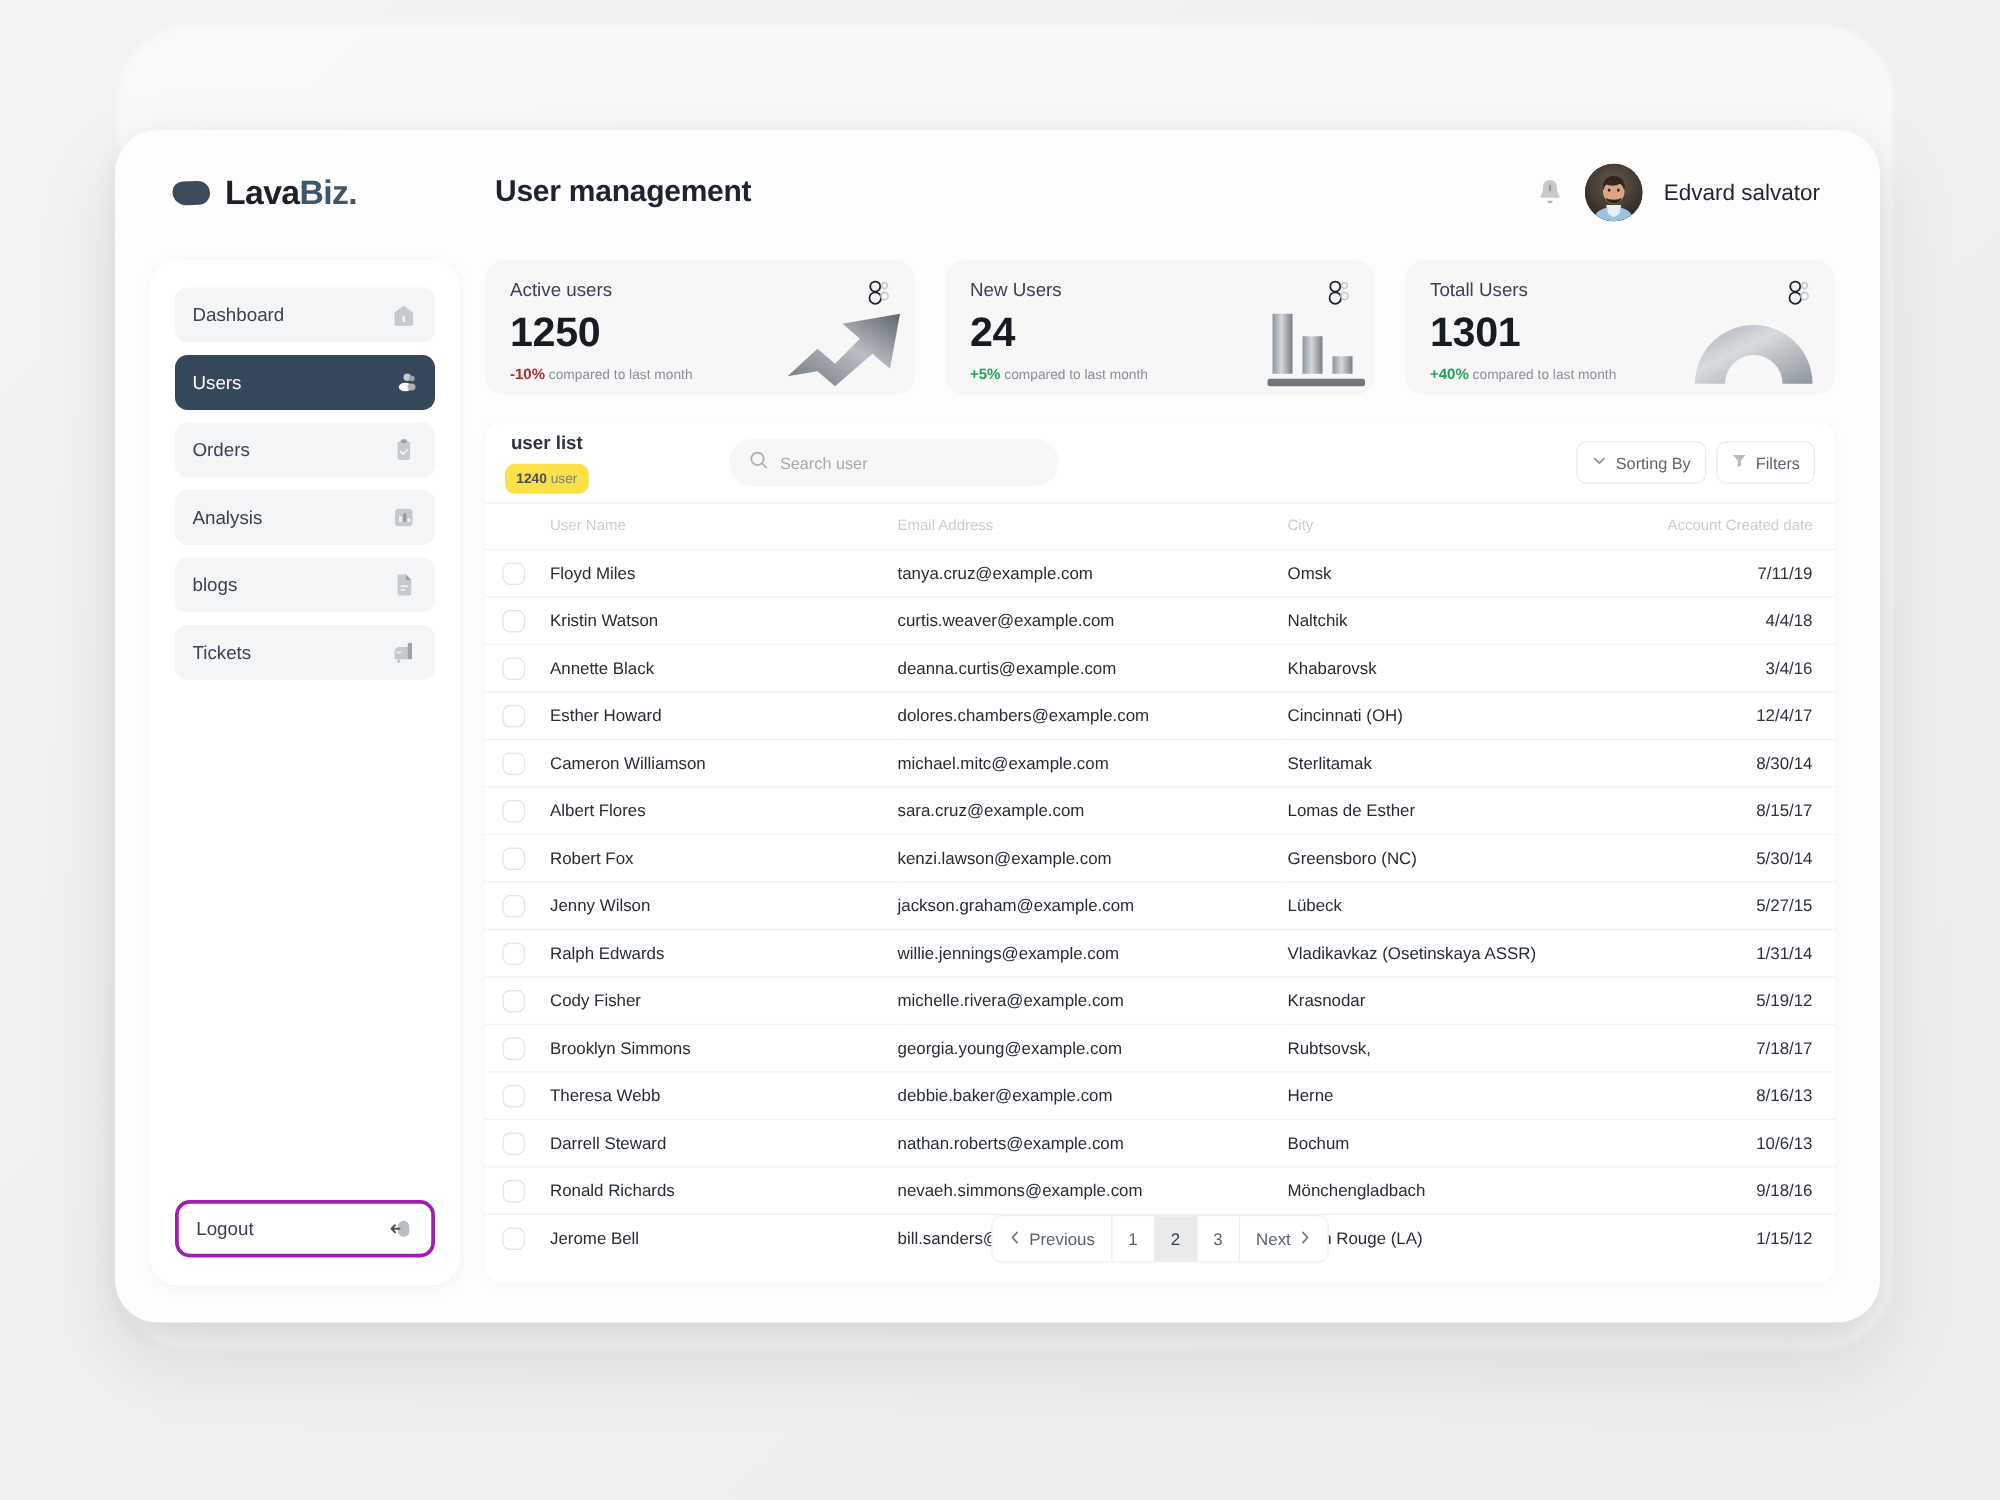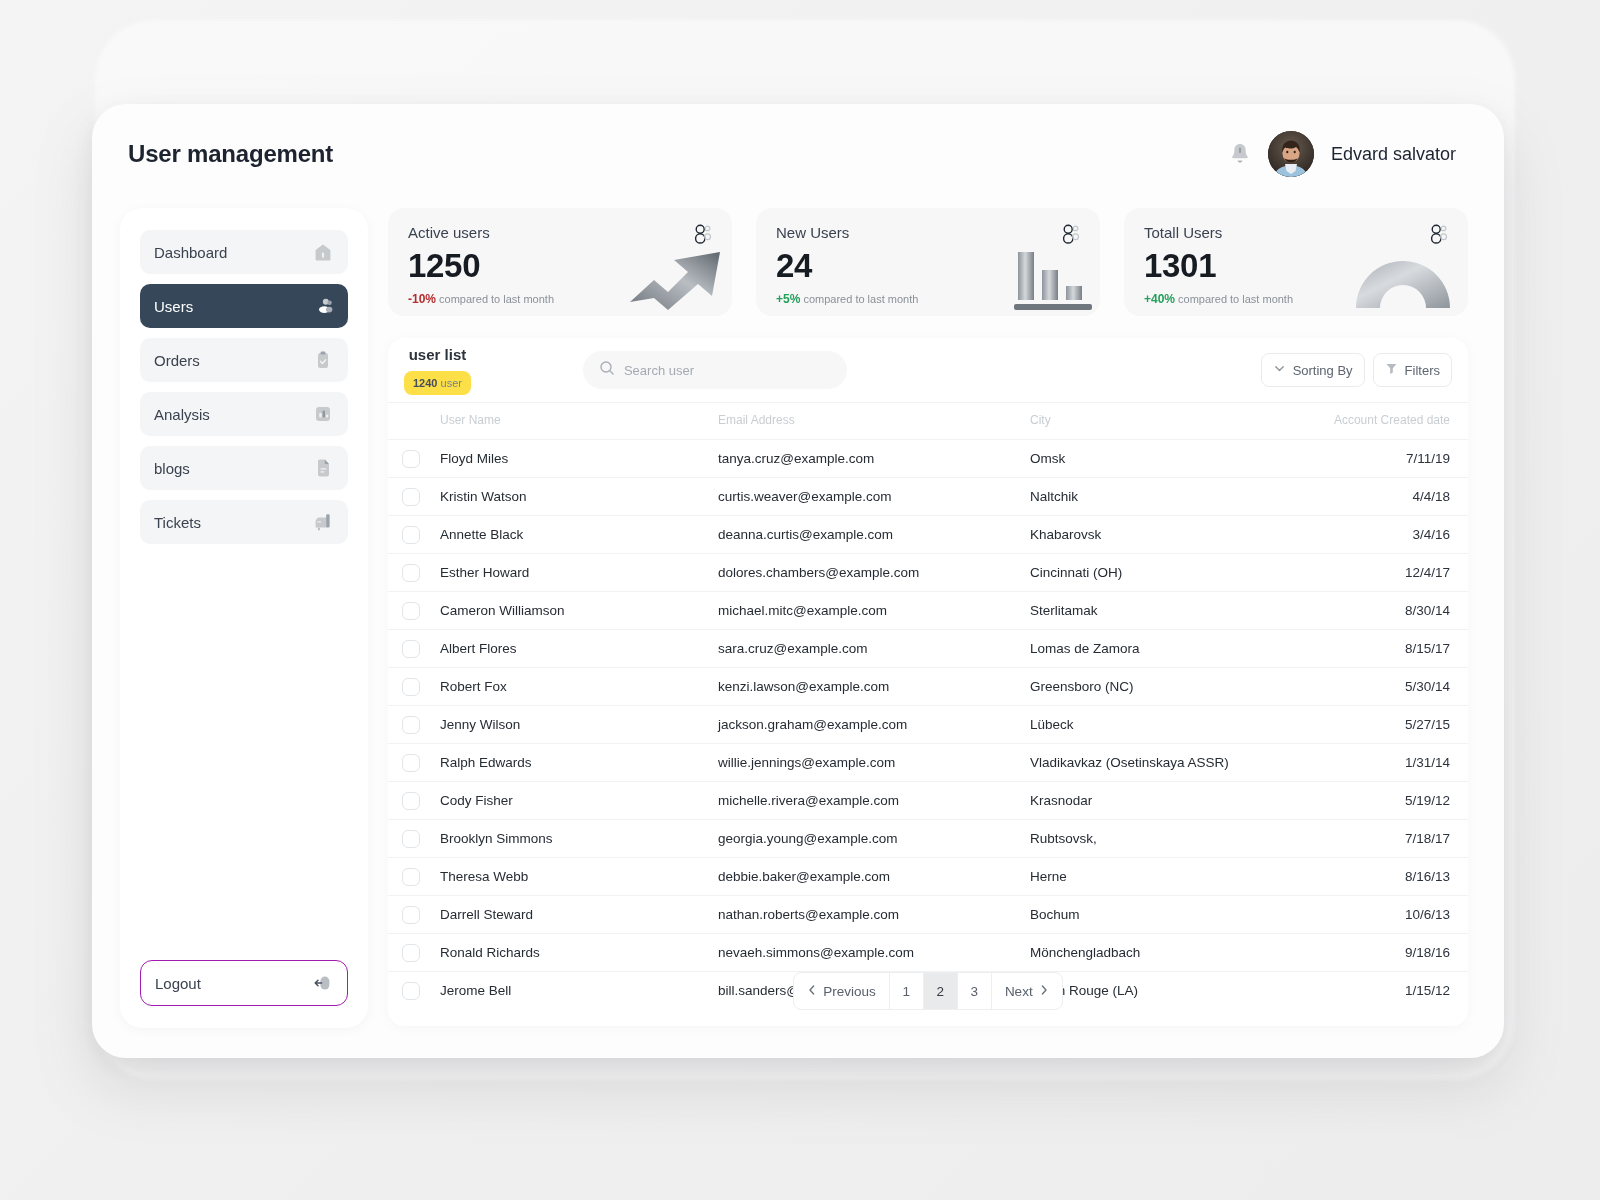--- a/index.html
+++ b/index.html
@@ -80,21 +80,21 @@
     display: flex; align-items: center; justify-content: space-between;
     padding: 0 14px; margin-bottom: 10px; cursor: pointer;
   }
   .nav-item .lbl { font-size: 15px; color: #3a4250; }
   .nav-item.active { background: #36475a; }
   .nav-item.active .lbl { color: #ffffff; }
   .nav-icon { width: 22px; height: 22px; display: block; }
   .logout {
     margin-top: auto;
     height: 46px; border-radius: 12px; background: #fff;
-    border: 1px solid #a21caf;
+    border: 3px solid #a21caf;
     display: flex; align-items: center; justify-content: space-between;
     padding: 0 14px; cursor: pointer;
   }
   .logout .lbl { font-size: 15px; color: #3a4250; }
   
   .main {
     position: absolute; left: 296px; top: 104px;
     width: 1080px; height: 820px;
   }
   .cards { display: flex; gap: 24px; }
@@ -177,20 +177,24 @@
 </style>
 </head>
 <body>
 
 <div class="stage">
   <div class="glow"></div>
 
   <div class="window">
 
     <div class="topbar">
+      <div class="logo-wrap">
+        <div class="logo-mark"></div>
+        <div class="logo-text"><span class="a">Lava</span><span class="b">Biz.</span></div>
+      </div>
 
       <div class="page-title">User management</div>
 
       <div class="topbar-right">
         <span>
           <svg class="bell" viewBox="0 0 22 26" fill="none">
             <path d="M11 3c-3.3 0-5.6 2.5-5.6 5.8 0 4.3-1.1 5.7-2 6.8-.5.6-.1 1.6.8 1.6h13.6c.9 0 1.3-1 .8-1.6-.9-1.1-2-2.5-2-6.8C16.6 5.5 14.3 3 11 3z" fill="#c6cace"></path>
             <rect x="10.2" y="6.6" width="1.6" height="5.4" rx=".8" fill="#8e9499"></rect>
             <path d="M8.6 19.6h4.8c-.3 1.3-1.3 2.1-2.4 2.1s-2.1-.8-2.4-2.1z" fill="#b2b7bb"></path>
           </svg>
@@ -480,21 +484,21 @@
                 <td class="col-cb"><span class="cb"></span></td>
                 <td class="col-name">Cameron Williamson</td>
                 <td class="col-mail">michael.mitc@example.com</td>
                 <td class="col-city">Sterlitamak</td>
                 <td class="date">8/30/14</td>
               </tr>
               <tr>
                 <td class="col-cb"><span class="cb"></span></td>
                 <td class="col-name">Albert Flores</td>
                 <td class="col-mail">sara.cruz@example.com</td>
-                <td class="col-city">Lomas de Zamora</td>
+                <td class="col-city">Lomas de Esther</td>
                 <td class="date">8/15/17</td>
               </tr>
               <tr>
                 <td class="col-cb"><span class="cb"></span></td>
                 <td class="col-name">Robert Fox</td>
                 <td class="col-mail">kenzi.lawson@example.com</td>
                 <td class="col-city">Greensboro (NC)</td>
                 <td class="date">5/30/14</td>
               </tr>
               <tr>

